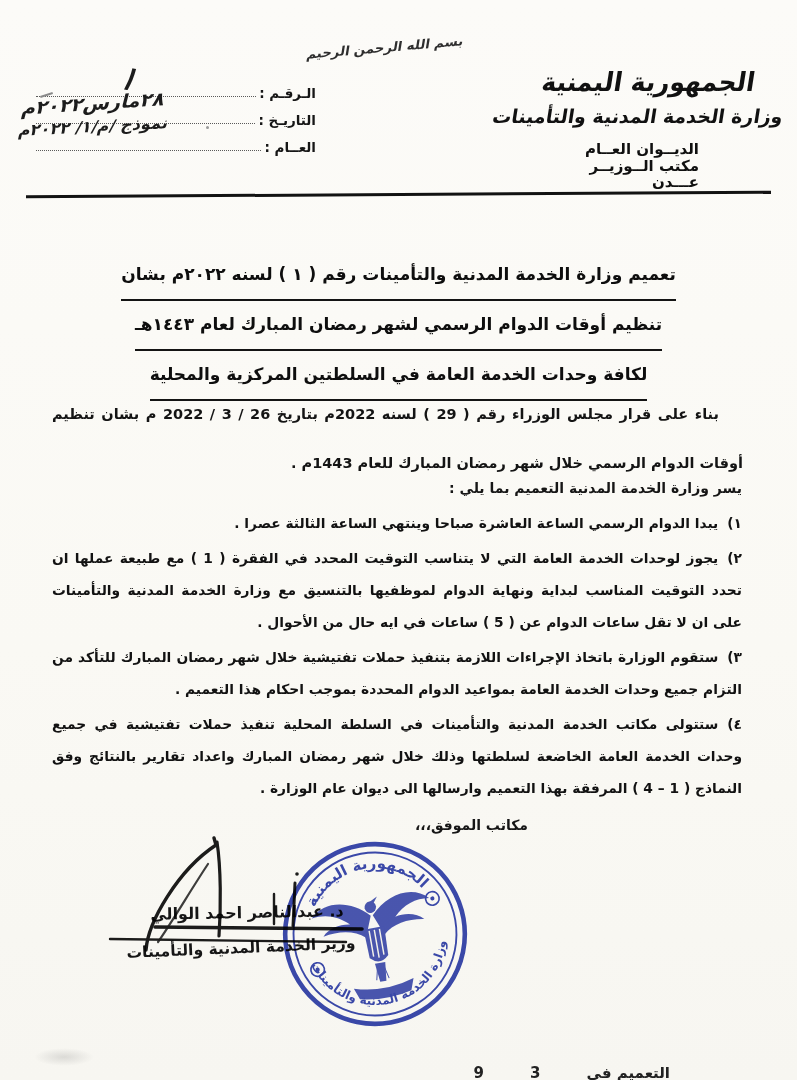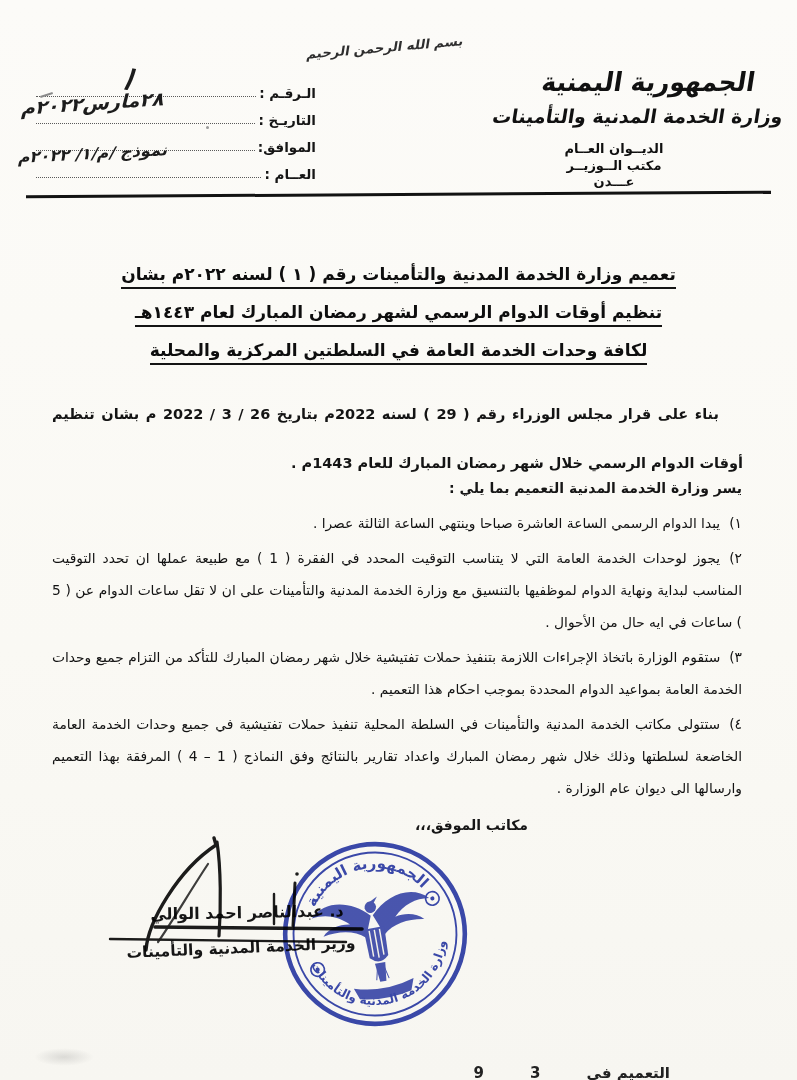--- a/index.html
+++ b/index.html
@@ -29,22 +29,22 @@
     transform:skewX(-9deg) scaleY(1.05);
     white-space:nowrap;color:#111;
   }
   .lh-ministry{
     top:105px;right:14px;width:270px;text-align:center;
     font-size:19px;font-weight:bold;
     transform:skewX(-9deg);
     white-space:nowrap;color:#111;
   }
   .lh-small{
-    top:141px;right:98px;width:170px;text-align:center;
-    font-size:13px;font-weight:bold;line-height:16.5px;color:#101010;
+    top:141px;right:98px;width:170px;
+    font-size:15px;font-weight:bold;line-height:16.5px;color:#101010;
   }
   .lh-small div{white-space:nowrap;}
 
   
   .meta{top:74px;left:28px;width:288px;}
   .meta-row{display:flex;direction:rtl;align-items:flex-end;height:27px;position:relative;}
   .meta-label{font-weight:bold;font-size:13.5px;white-space:nowrap;}
   .meta-dots{flex:1;border-bottom:1.6px dotted #5a5a5a;margin:0 3px 4px 8px;height:1px;}
   .hw{
     position:absolute;font-weight:600;color:#1c1c1c;white-space:nowrap;
@@ -60,33 +60,33 @@
   .divider{
     top:193px;left:26px;right:26px;height:2.6px;background:#121212;
     transform:rotate(-0.35deg);
   }
 
   
   .title-block{top:264px;left:0;right:0;text-align:center;}
   .title-line{margin-bottom:13px;}
   .title-line span{
     display:inline-block;font-size:17px;font-weight:bold;color:#0e0e0e;
-    border-bottom:2.6px solid #141414;padding-bottom:3px;
+    border-bottom:2.6px solid #141414;padding-bottom:15px;
   }
 
   
   .intro{
     top:390px;right:54px;left:52px;
     font-size:14.5px;font-weight:bold;line-height:49px;
     text-align:justify;text-indent:24px;color:#141414;
   }
   .leadin{top:480px;right:55px;font-size:14px;font-weight:bold;}
   .items{top:507px;right:55px;left:52px;}
   .item{
-    font-size:13.8px;font-weight:normal;line-height:32px;
+    font-size:13.8px;font-weight:bold;line-height:32px;
     text-align:justify;margin-bottom:3px;color:#121212;
   }
   .item .num{margin-left:9px;}
 
   
   .benediction{top:817px;left:415px;font-size:14px;font-weight:bold;}
   .signer-name{
     top:903px;left:108px;width:278px;text-align:center;
     font-size:16px;font-weight:bold;transform:rotate(-1deg);z-index:1;
   }
@@ -135,24 +135,20 @@
   <div class="abs meta">
     <div class="meta-row">
       <span class="meta-label">الـرقـم :</span>
       <span class="meta-dots"></span>
       <span class="hw hw-number">١</span>
     </div>
     <div class="meta-row">
       <span class="meta-label">التاريـخ :</span>
       <span class="meta-dots"></span>
       <span class="hw hw-date">٢٨مارس٢٠٢٢م</span>
-    </div>
-    <div class="meta-row">
-      <span class="meta-label">الموافق:</span>
-      <span class="meta-dots"></span>
     </div>
     <div class="meta-row">
       <span class="meta-label">العــام :</span>
       <span class="meta-dots"></span>
       <span class="hw hw-attach">نموذج /م/١/ ٢٠٢٢م</span>
     </div>
   </div>
 
   <div class="abs speck1"></div>
   <div class="abs speck2"></div>

